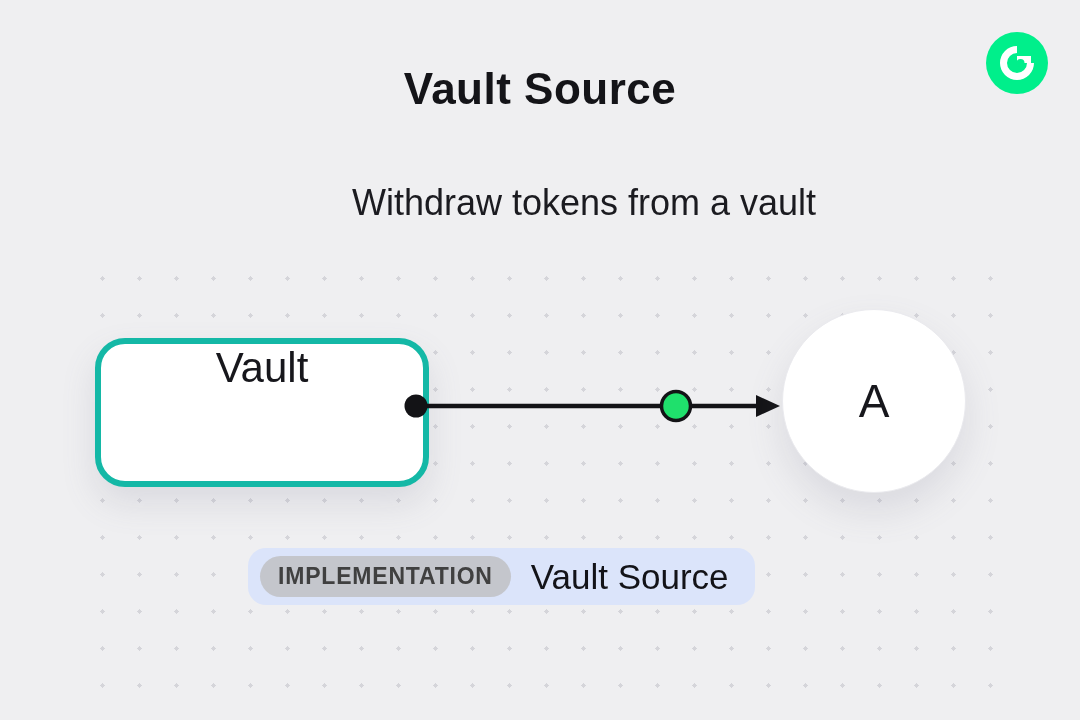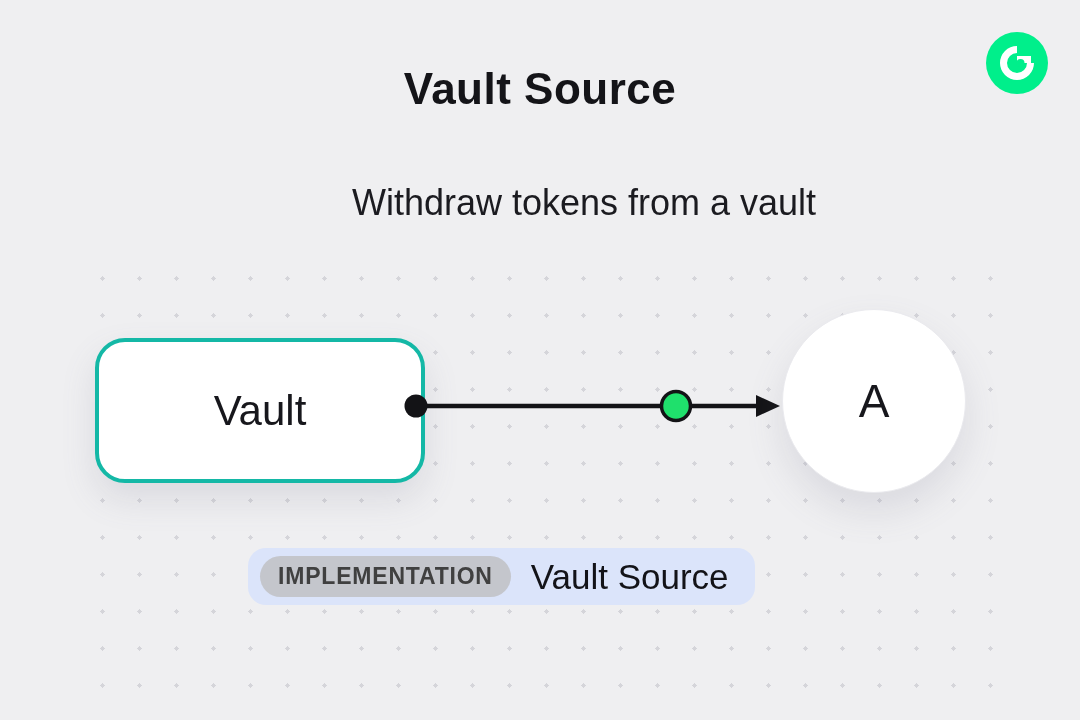--- a/index.html
+++ b/index.html
@@ -66,25 +66,24 @@
   }
 
   
   .vault-box {
     position: absolute;
     left: 95px;
     top: 338px;
     width: 322px;
     height: 137px;
     background: #ffffff;
-    border: 4px solid #14b8a6;
+    border: 6px solid #14b8a6;
     border-radius: 30px;
     box-shadow: 0 16px 34px rgba(110, 110, 135, 0.16);
     display: flex;
-    align-items: center;
     justify-content: center;
     font-size: 42px;
     font-weight: 500;
     color: #17171c;
   }
 
   
   .connector {
     position: absolute;
     left: 402px;

